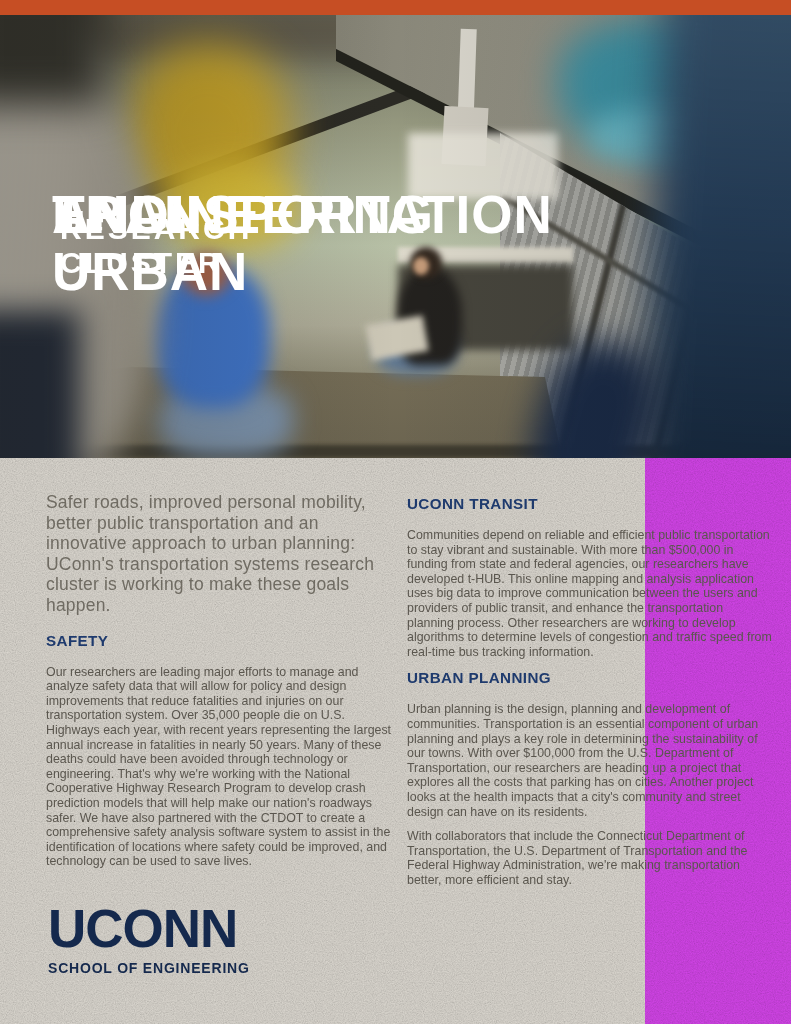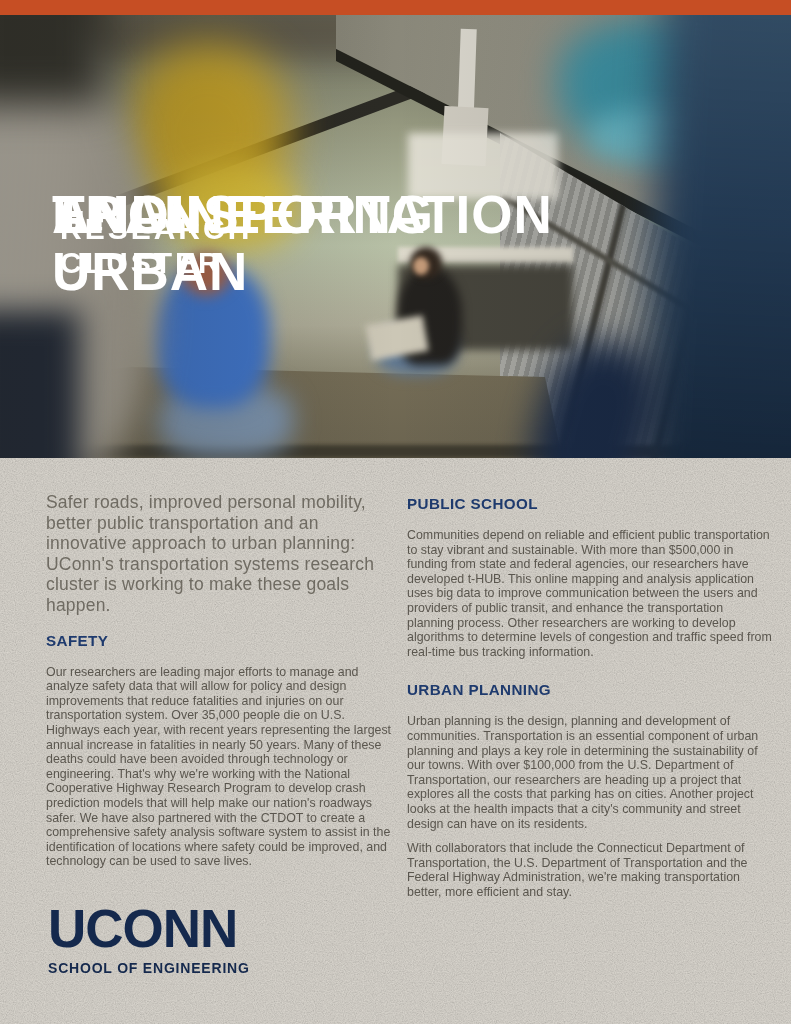--- a/index.html
+++ b/index.html
@@ -61,31 +61,31 @@
   .ph-right-leg { left:538px; top:325px; width:115px; height:170px; background:#1a2a45; border-radius:40%; filter:blur(17px); transform:rotate(16deg); }
   .ph-overlay { inset:0; width:791px; height:443px;
     background:linear-gradient(90deg,rgba(30,30,25,.28),rgba(30,30,25,0) 50%,rgba(10,15,25,.15) 92%); }
 
   
   .hero-text { position:absolute; left:52px; top:172px; z-index:5; color:#fff; }
   .hero-title { font-size:53px; line-height:56.5px; font-weight:bold; letter-spacing:1px; }
   .hero-subtitle { margin-top:25px; font-size:30px; font-weight:bold; letter-spacing:3px;margin-left:8px; }
 
   
-  .content { position:absolute; left:0; top:458px; width:791px; height:566px; background:#e2ded6; }
+  .content { position:absolute; left:0; top:458px; width:645px; height:566px; background:#e2ded6; }
   .grain { position:absolute; inset:0; mix-blend-mode:multiply; opacity:.38; pointer-events:none; }
   .col { position:absolute; z-index:2; }
   .col-left { left:46px; top:34px; width:352px; }
   .col-right { left:407px; top:37px; width:366px; }
   .intro { font-size:17.5px; line-height:20.6px; color:#6f6b62; letter-spacing:.2px; }
   .sec-heading { font-size:15.2px; font-weight:bold; color:#1e3a6d; letter-spacing:.4px; margin-top:16px; margin-bottom:3px; }
   .col-right .sec-heading:first-child { margin-top:0; }
   .body-text { font-size:12.4px; line-height:14.6px; color:#5a564e;margin-top:16px; }
   .body-text + .body-text { margin-top:10px; }
-  .up-heading { margin-top:22px; }
+  .up-heading { margin-top:10px; }
 
   
   .logo { position:absolute; left:48px; top:448px; z-index:2; color:#15294d; }
   .logo-word { font-size:53px; font-weight:bold; letter-spacing:-1px; line-height:46px; }
   .logo-sub { margin-top:8px; font-size:14px; font-weight:bold; letter-spacing:.8px; }
   .website { position:absolute; left:546px; top:473px; z-index:2; font-size:19.5px; font-weight:bold; letter-spacing:.6px; color:#1b2f5a; text-decoration:none; }
 </style>
 </head>
 <body>
 
@@ -153,21 +153,21 @@
       <rect width="791" height="566" filter="url(#speckleF)"></rect>
     </svg>
 
     <div class="col col-left">
       <div class="intro">Safer roads, improved personal mobility, better public transportation and an innovative approach to urban planning: UConn's transportation systems research cluster is working to make these goals happen.</div>
       <div class="sec-heading">SAFETY</div>
       <div class="body-text">Our researchers are leading major efforts to manage and analyze safety data that will allow for policy and design improvements that reduce fatalities and injuries on our transportation system. Over 35,000 people die on U.S. Highways each year, with recent years representing the largest annual increase in fatalities in nearly 50 years. Many of these deaths could have been avoided through technology or engineering. That's why we're working with the National Cooperative Highway Research Program to develop crash prediction models that will help make our nation's roadways safer. We have also partnered with the CTDOT to create a comprehensive safety analysis software system to assist in the identification of locations where safety could be improved, and technology can be used to save lives.</div>
     </div>
 
     <div class="col col-right">
-      <div class="sec-heading">PUBLIC SCHOOL</div>
+      <div class="sec-heading">UCONN TRANSIT</div>
       <div class="body-text">Communities depend on reliable and efficient public transportation to stay vibrant and sustainable. With more than $500,000 in funding from state and federal agencies, our researchers have developed t-HUB. This online mapping and analysis application uses big data to improve communication between the users and providers of public transit, and enhance the transportation planning process. Other researchers are working to develop algorithms to determine levels of congestion and traffic speed from real-time bus tracking information.</div>
       <div class="sec-heading up-heading">URBAN PLANNING</div>
       <div class="body-text">Urban planning is the design, planning and development of communities. Transportation is an essential component of urban planning and plays a key role in determining the sustainability of our towns. With over $100,000 from the U.S. Department of Transportation, our researchers are heading up a project that explores all the costs that parking has on cities. Another project looks at the health impacts that a city's community and street design can have on its residents.</div>
       <div class="body-text">With collaborators that include the Connecticut Department of Transportation, the U.S. Department of Transportation and the Federal Highway Administration, we're making transportation better, more efficient and stay.</div>
     </div>
 
     <div class="logo">
       <div class="logo-word">UCONN</div>
       <div class="logo-sub">SCHOOL OF ENGINEERING</div>
     </div>

